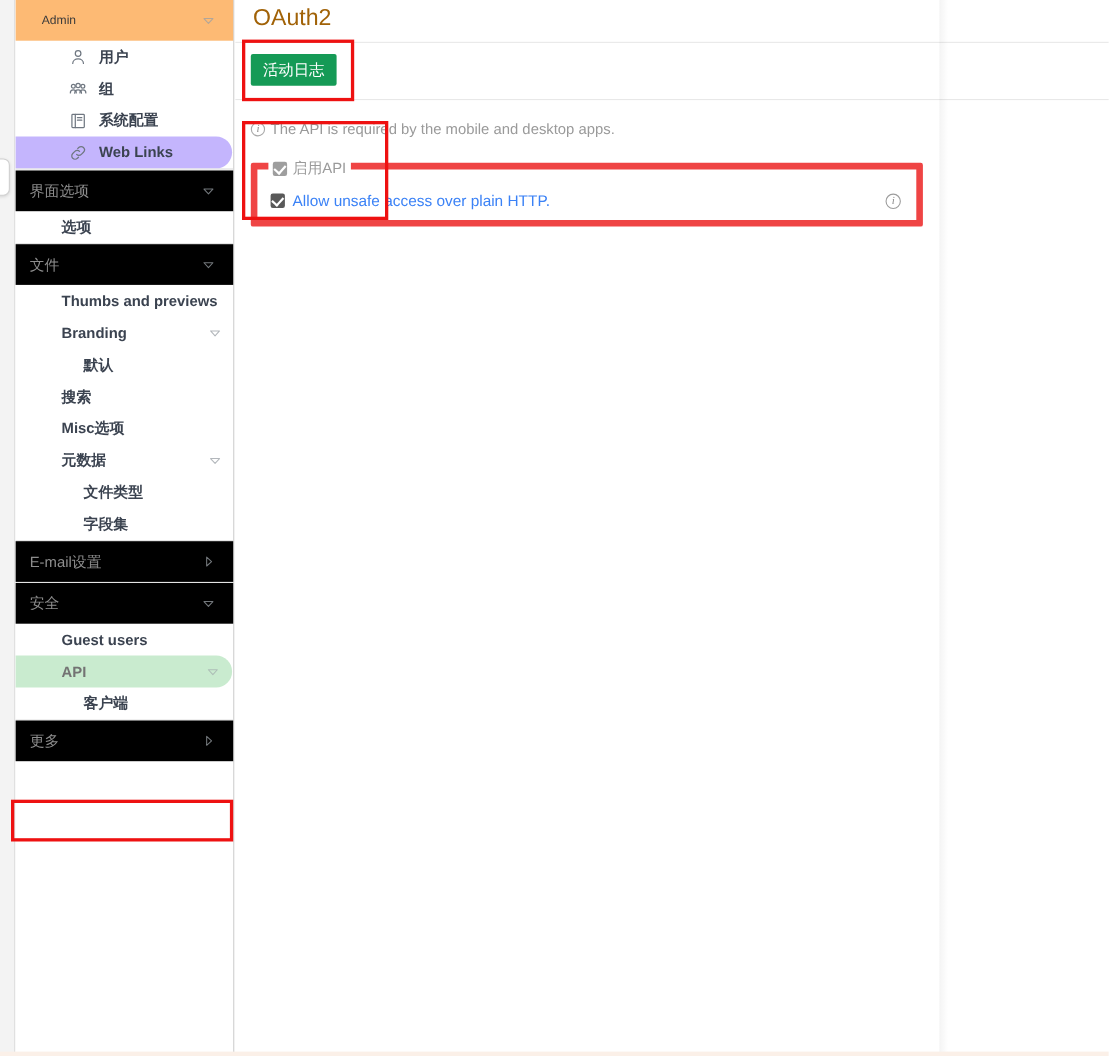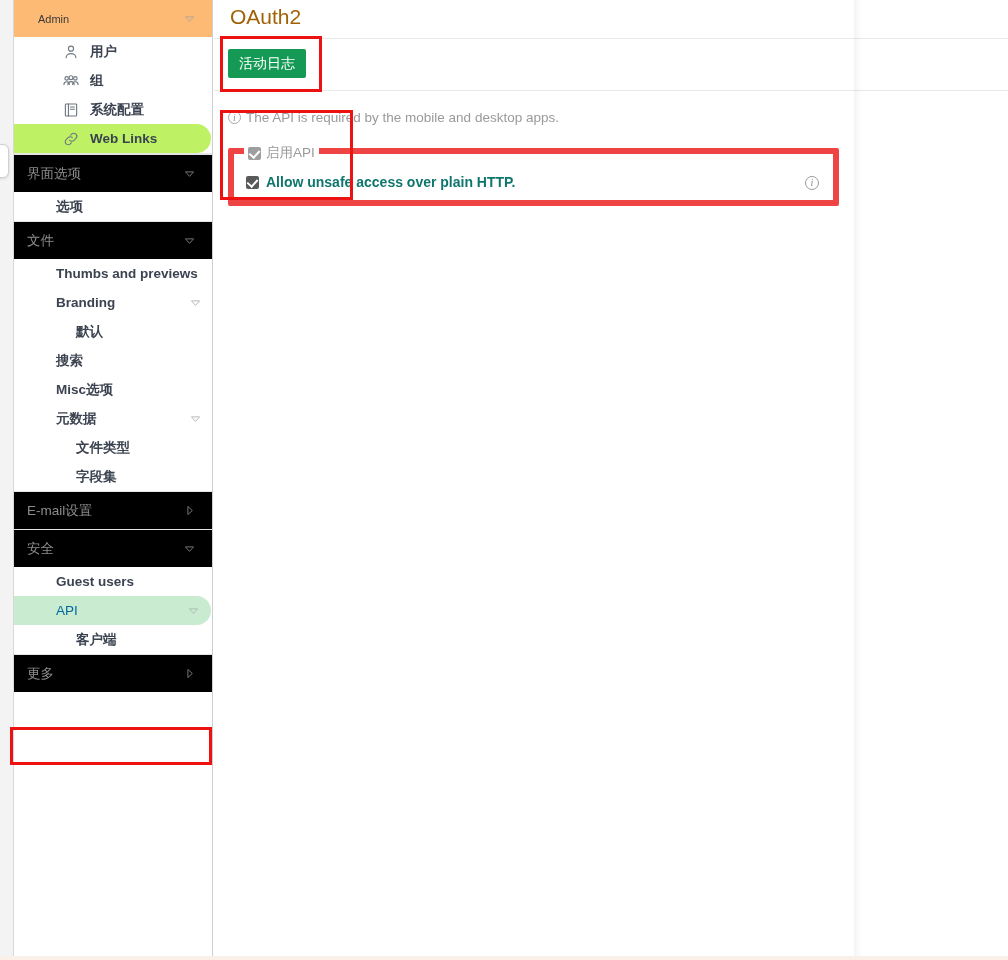--- a/index.html
+++ b/index.html
@@ -57,26 +57,26 @@
   .item.lvl2 { padding-left: 62px; }
   .item.withicon { padding-left: 42px; }
   .item .ico {
     position: absolute; left: 48px; top: 50%; transform: translateY(-50%);
     width: 18px; height: 18px; color: #6f7781;
   }
   .item.withicon { padding-left: 76px; }
   .item .chev { position: absolute; right: 10px; top: 50%; transform: translateY(-50%); }
 
   .item.sel-grey {
-    background: #bef264; border-radius: 0 16px 16px 0;
+    background: #c4b5fd; border-radius: 0 16px 16px 0;
     margin-right: 2px;
   }
   .item.sel-green {
-    background: #c9ebcf; color: #0369a1; border-radius: 0 16px 16px 0;
-    margin-right: 2px; font-weight: normal;
+    background: #c9ebcf; color: #737373; border-radius: 0 16px 16px 0;
+    margin-right: 2px; font-weight: bold;
   }
   .item.sel-green .chev { opacity: .6; }
 
   
   .main {
     position: absolute; left: 214px; top: 0; right: 0; height: 960px;
     background: #ffffff;
   }
   .page-title {
     position: absolute; left: 16px; top: 5px;
@@ -123,21 +123,21 @@
   .cb.disabled { background: #9e9e9e; }
   .cb.on { background: #595959; }
   .cb::after {
     content: ""; position: absolute; left: 3px; top: 1px;
     width: 5px; height: 8px; border: solid #ffffff;
     border-width: 0 2px 2px 0; transform: rotate(42deg);
   }
   .row-check {
     position: absolute; left: 12px; top: 20px;
     display: flex; align-items: center; gap: 7px;
-    font-size: 14px; color: #0f766e; font-weight: bold;
+    font-size: 14px; color: #3b82f6;
   }
   .info-right {
     position: absolute; right: 14px; top: 22px;
     width: 14px; height: 14px; border-radius: 50%;
     border: 1px solid #9c9c9c; color: #8d8d8d;
     font-size: 10px; line-height: 12px; text-align: center;
     font-family: "Liberation Serif", serif; font-style: italic;
   }
 
   

